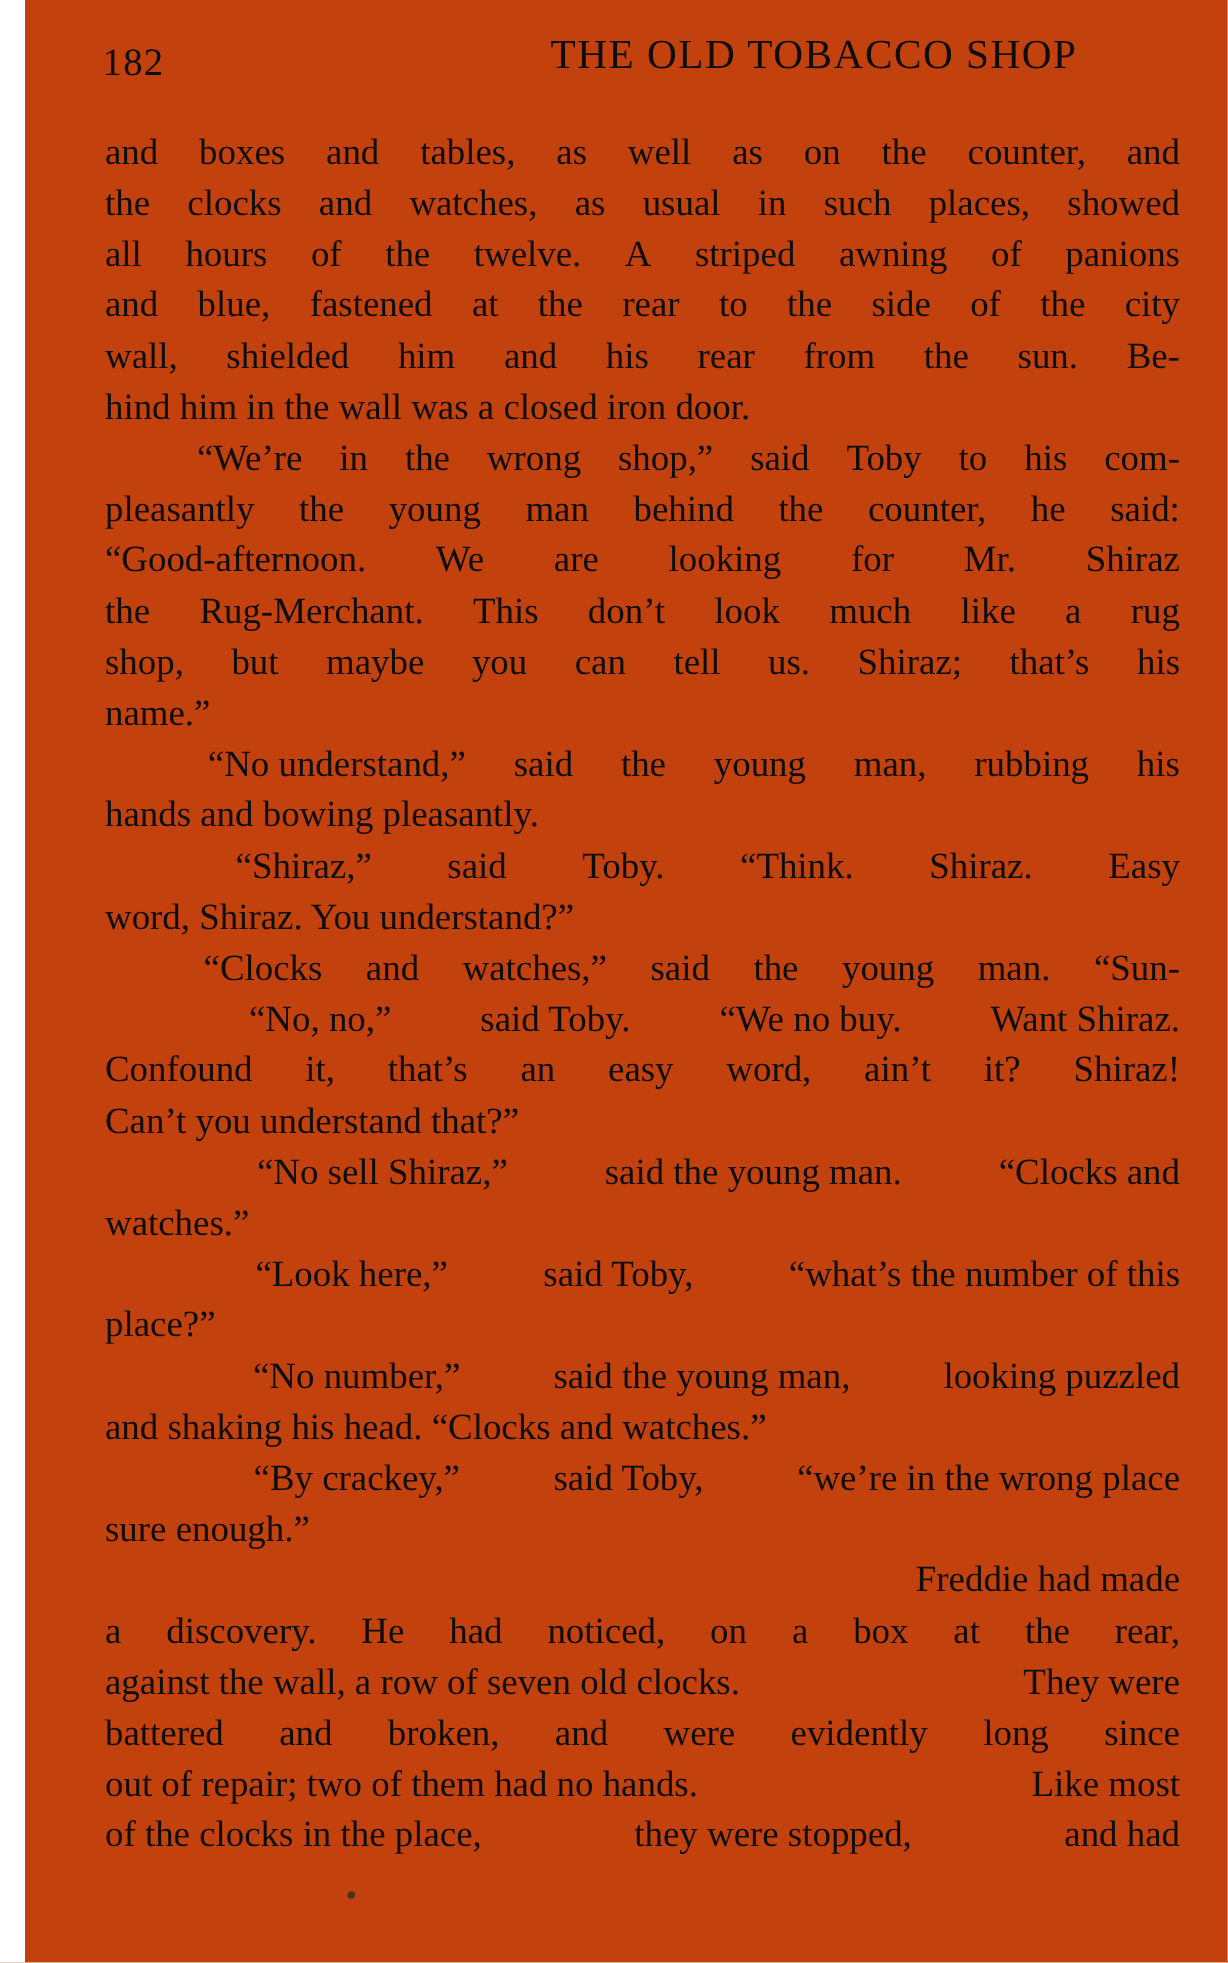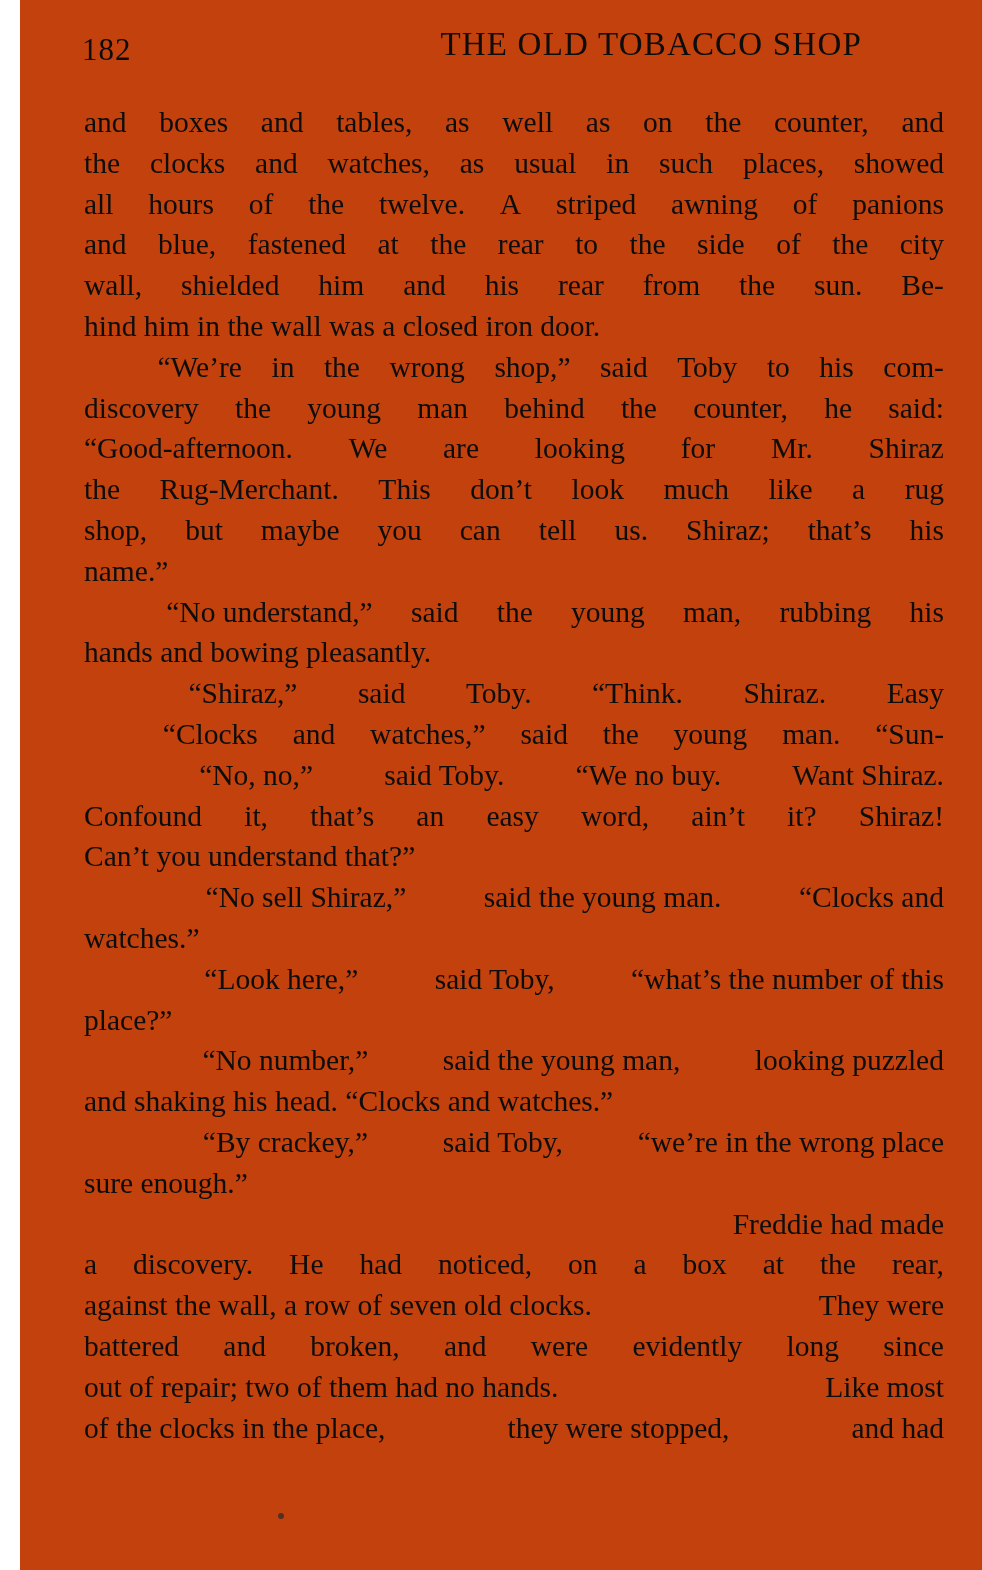--- a/index.html
+++ b/index.html
@@ -168,21 +168,21 @@
         <span>the</span>
         <span>wrong</span>
         <span>shop,”</span>
         <span>said</span>
         <span>Toby</span>
         <span>to</span>
         <span>his</span>
         <span>com-</span>
       </div>
       <div class="line j">
-        <span>discovery</span>
+        <span>pleasantly</span>
         <span>the</span>
         <span>young</span>
         <span>man</span>
         <span>behind</span>
         <span>the</span>
         <span>counter,</span>
         <span>he</span>
         <span>said:</span>
       </div>
       <div class="line j">
@@ -231,20 +231,21 @@
       <div class="line"><span>hands and bowing pleasantly.</span></div>
       <div class="line j">
         <span class="ind">&nbsp;</span>
         <span>“Shiraz,”</span>
         <span>said</span>
         <span>Toby.</span>
         <span>“Think.</span>
         <span>Shiraz.</span>
         <span>Easy</span>
       </div>
+      <div class="line"><span>word, Shiraz. You understand?”</span></div>
       <div class="line j">
         <span class="ind">&nbsp;</span>
         <span>“Clocks</span>
         <span>and</span>
         <span>watches,”</span>
         <span>said</span>
         <span>the</span>
         <span>young</span>
         <span>man.</span>
         <span>“Sun-</span>

